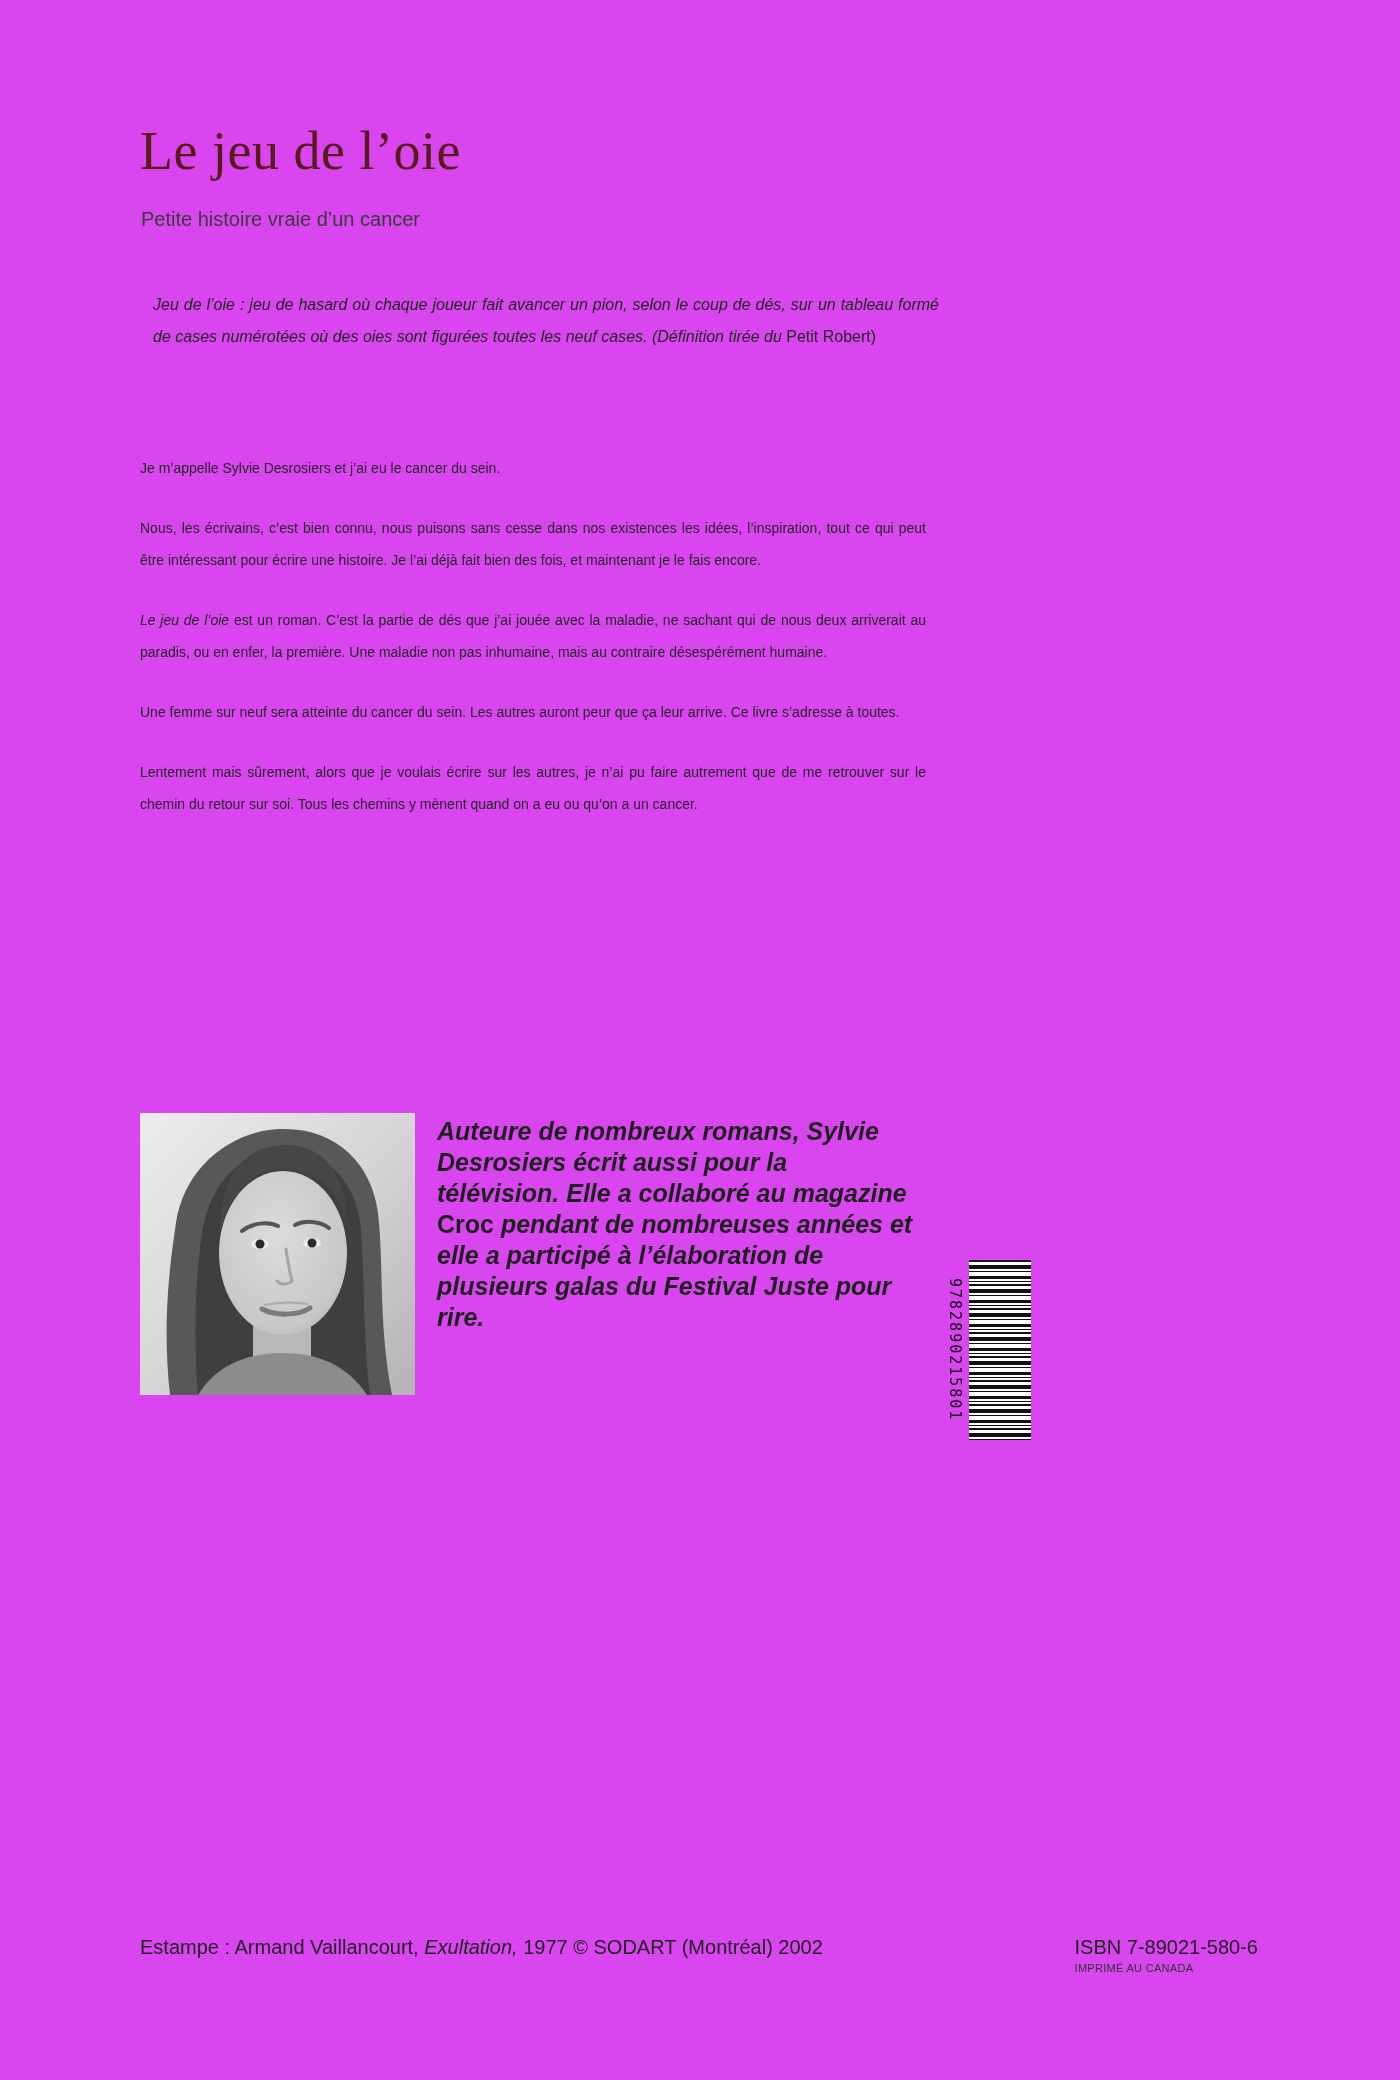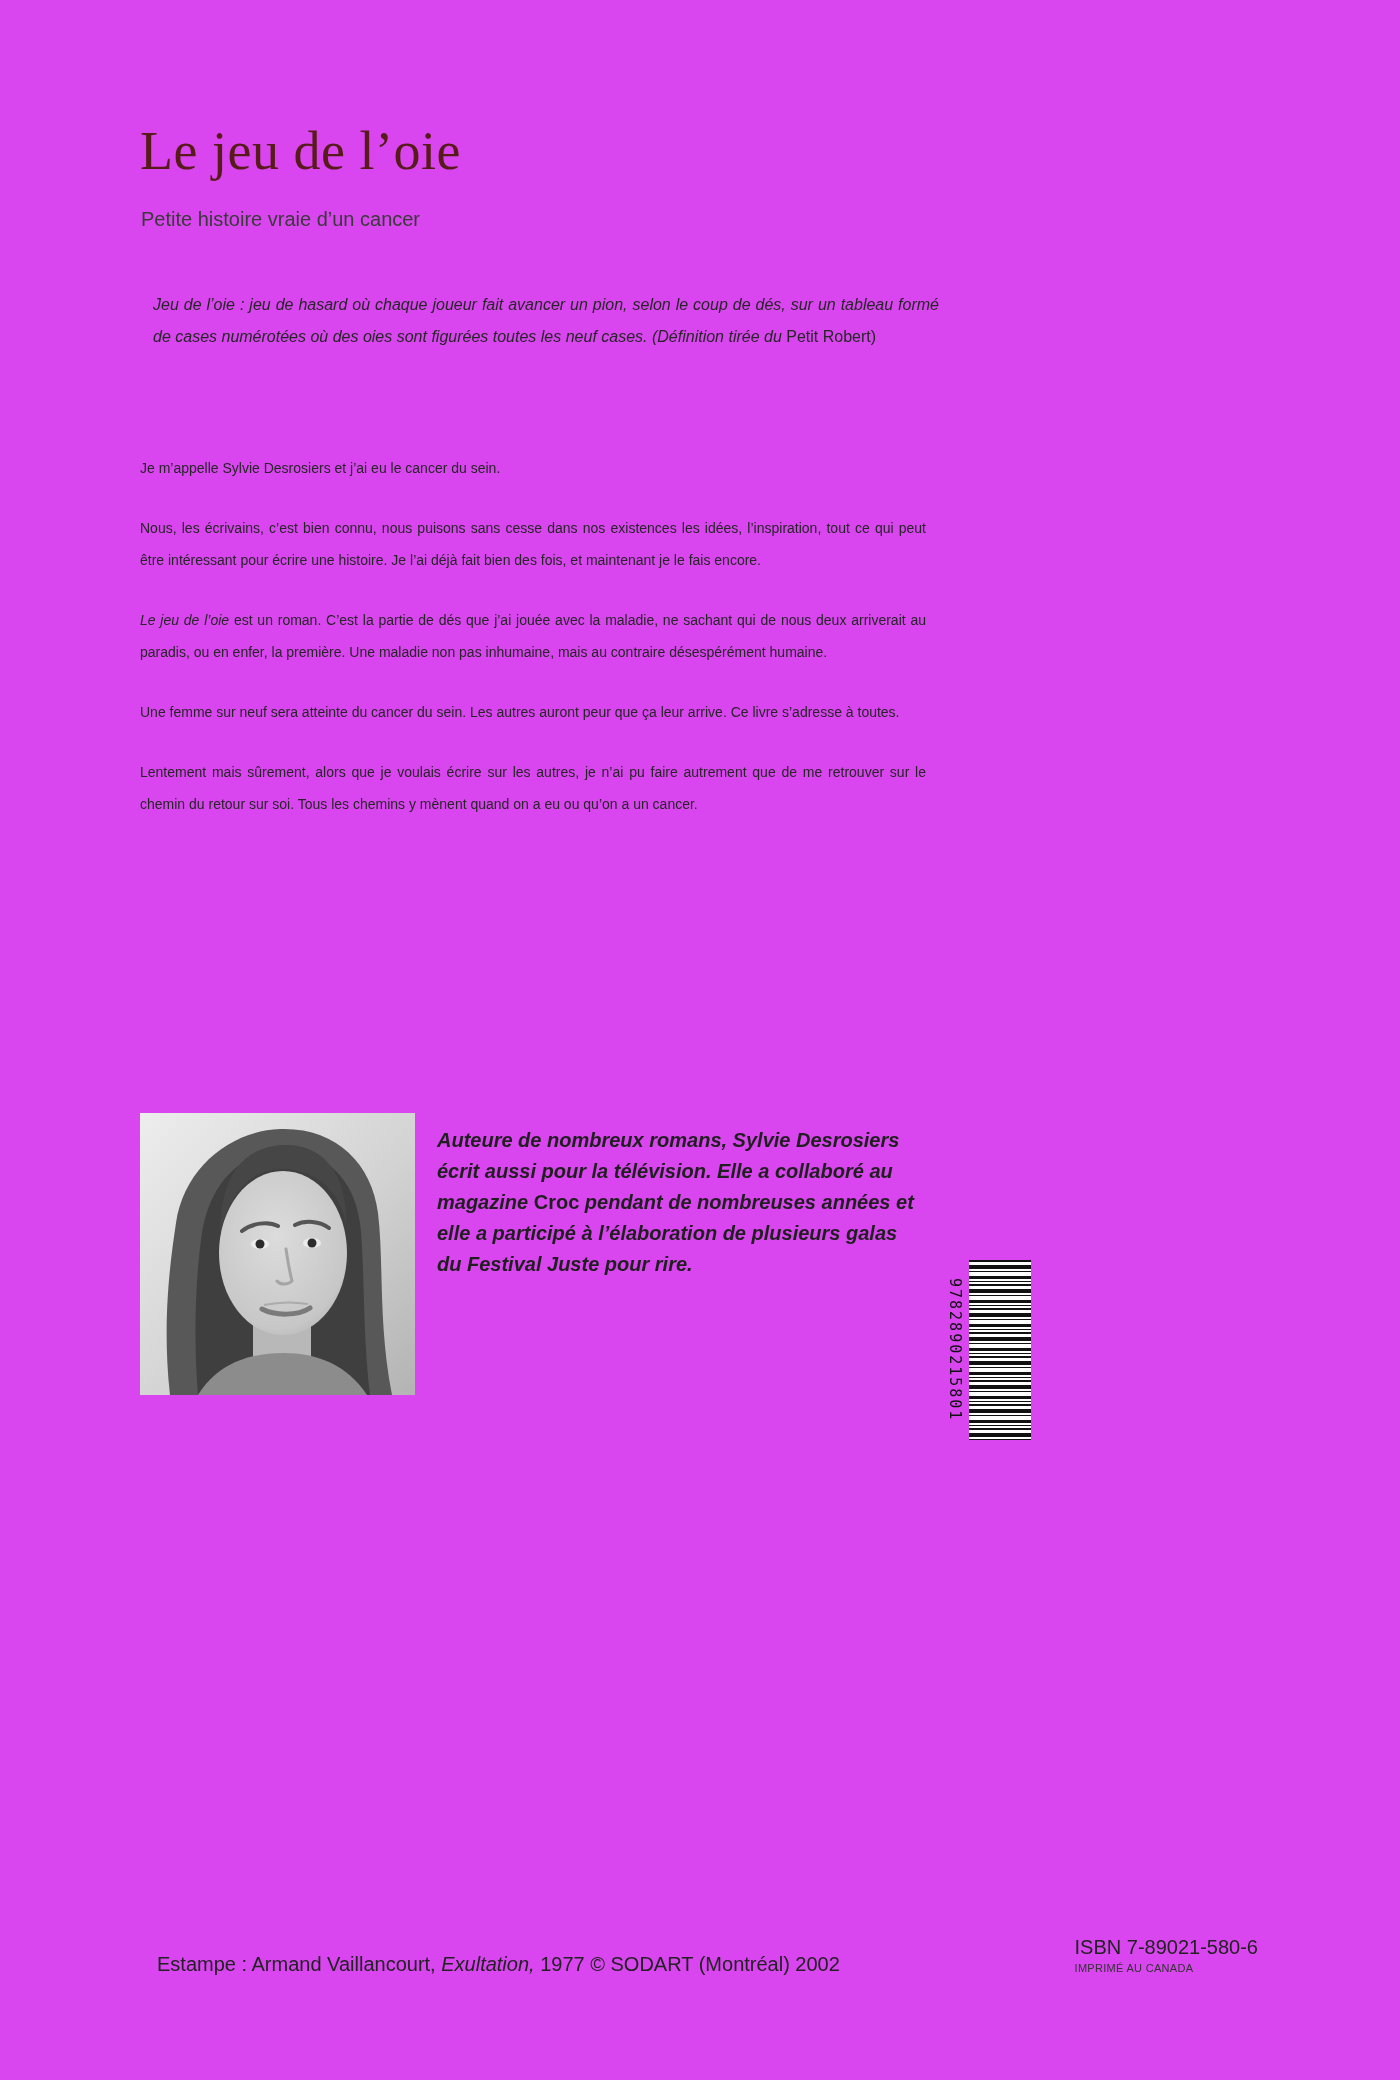--- a/index.html
+++ b/index.html
@@ -78,23 +78,23 @@
     align-items: flex-start;
   }
   .photo {
     width: 275px;
     height: 282px;
     flex: 0 0 auto;
     overflow: hidden;
     background: #d6d6d6;
   }
   .bio {
-    margin: 12px 0 0 22px;
+    margin: 3px 0 0 22px;
     width: 478px;
-    font-size: 20px;
+    font-size: 25px;
     line-height: 31px;
     font-weight: bold;
     font-style: italic;
     color: #1f1f1f;
   }
   .roman-bold { font-style: normal; }
 
   
   .barcode-block {
     position: absolute;
@@ -135,21 +135,21 @@
   .footer {
     position: absolute;
     left: 140px;
     top: 1936px;
     width: 1118px;
     display: flex;
     justify-content: space-between;
     align-items: flex-start;
   }
   .credit {
-    margin: 17px;
+    margin: 0;
     font-size: 20px;
     color: #222222;
   }
   .isbn {
     font-size: 20px;
     color: #222222;
   }
   .printed {
     font-size: 11px;
     letter-spacing: 0.3px;

